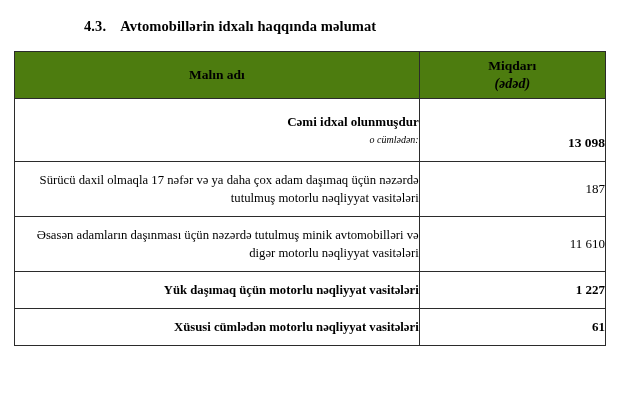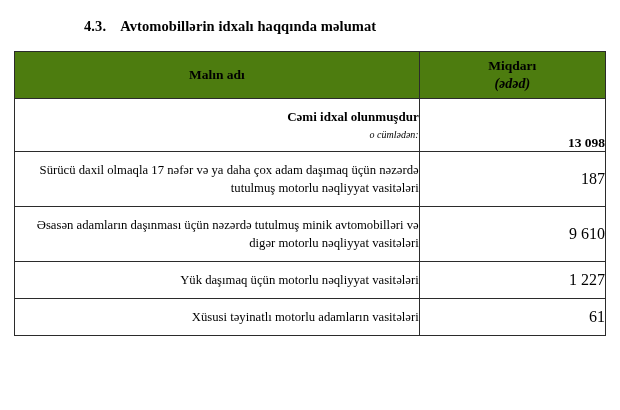--- a/index.html
+++ b/index.html
@@ -61,45 +61,46 @@
   .col-qty  { width: 186px; }
 
   td.name-cell {
     padding: 9px 12px 9px 14px;
     font-size: 12.7px;
     line-height: 1.45;
     text-align: right;
   }
   td.qty-cell {
     padding: 9px 22px 9px 8px;
-    font-size: 16px;
+    font-size: 13px;
     text-align: right;
     white-space: nowrap;
   }
   tr.total td.name-cell {
     padding-left: 38px;
     font-weight: bold;
     font-size: 13px;
   }
   tr.total td.name-cell .sub-note {
     display: block;
     font-weight: normal;
     font-style: italic;
     font-size: 10px;
     padding-left: 12px;
     margin-top: 1px;
   }
   tr.total td.qty-cell {
     font-weight: bold;
     font-size: 13.5px;
     vertical-align: bottom;
+    padding-bottom: 10px;
   }
   tr.r-tall td.name-cell { height: 54px; }
   tr.r-total td { height: 52px; }
-  tr.r-short td { height: 36px; }
+  tr.r-short td { height: 36px; font-weight: bold; }
   td.qty-cell.top-align { vertical-align: middle; }
 </style>
 </head>
 <body>
 
 <div class="page">
 
   <div class="doc-title">
     <span class="num">4.3.</span><span>Avtomobillərin idxalı haqqında məlumat</span>
   </div>
@@ -125,26 +126,26 @@
           <span class="sub-note">o cümlədən:</span>
         </td>
         <td class="qty-cell">13 098</td>
       </tr>
       <tr class="r-tall">
         <td class="name-cell">Sürücü daxil olmaqla 17 nəfər və ya daha çox adam daşımaq üçün nəzərdə tutulmuş motorlu nəqliyyat vasitələri</td>
         <td class="qty-cell top-align">187</td>
       </tr>
       <tr class="r-tall">
         <td class="name-cell">Əsasən adamların daşınması üçün nəzərdə tutulmuş minik avtomobilləri və digər motorlu nəqliyyat vasitələri</td>
-        <td class="qty-cell top-align">9 610</td>
+        <td class="qty-cell top-align">11 610</td>
       </tr>
       <tr class="r-short">
         <td class="name-cell">Yük daşımaq üçün motorlu nəqliyyat vasitələri</td>
         <td class="qty-cell">1 227</td>
       </tr>
       <tr class="r-short">
-        <td class="name-cell">Xüsusi təyinatlı motorlu adamların vasitələri</td>
+        <td class="name-cell">Xüsusi cümlədən motorlu nəqliyyat vasitələri</td>
         <td class="qty-cell">61</td>
       </tr>
     </tbody>
   </table>
 
 </div>
 
 </body></html>

